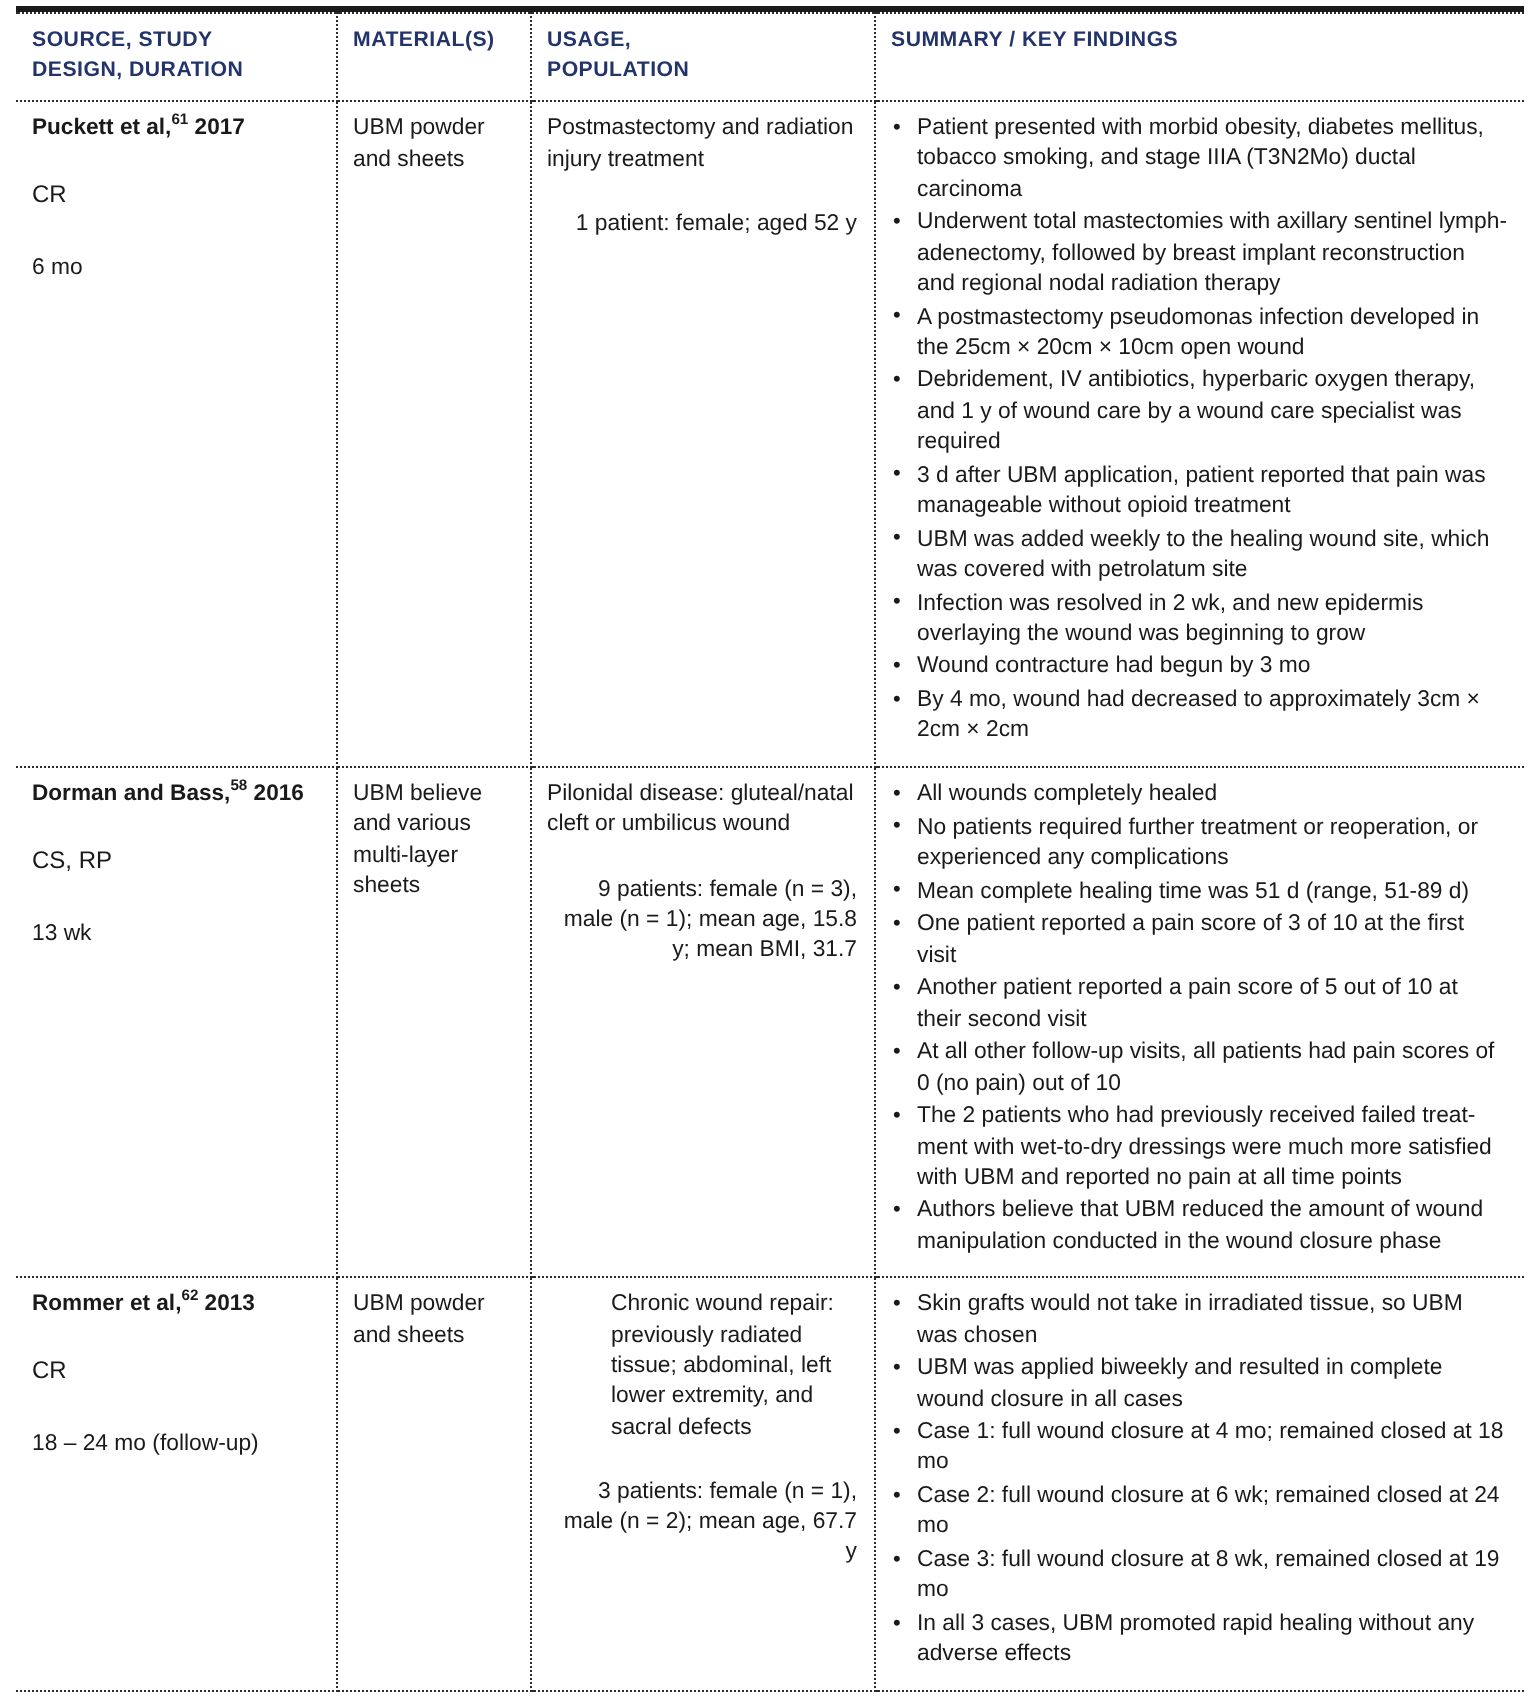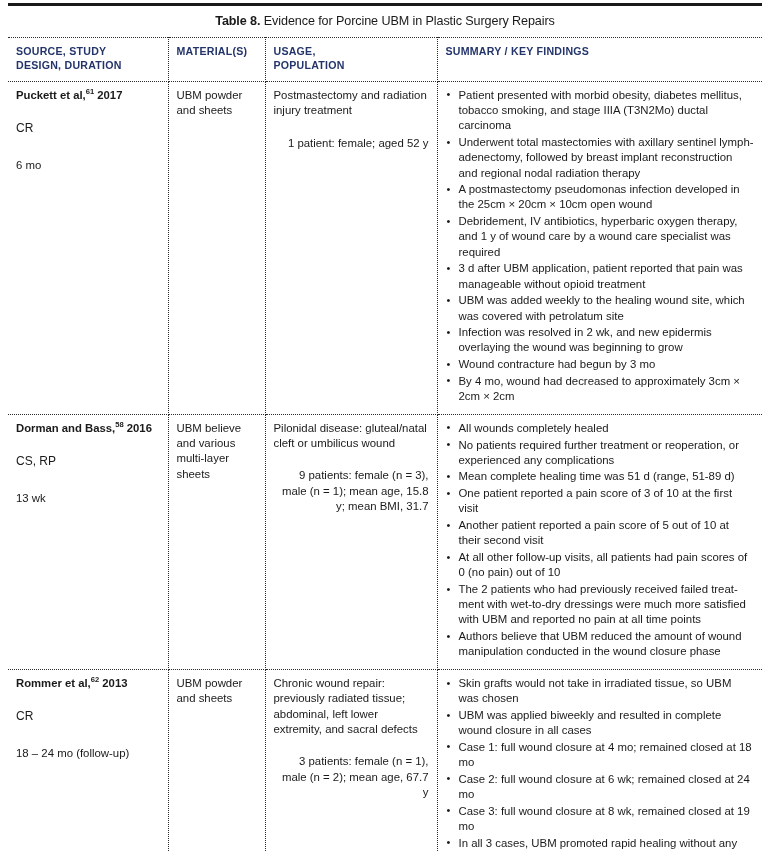--- a/index.html
+++ b/index.html
@@ -129,24 +129,20 @@
     color: #1a1a1a;
   }
 </style>
 </head>
 <body>
 
 <div id="page">
 
   <div class="top-rule"></div>
 
-  <div class="table-title">
-    <span class="label">Table 8.</span>
-    <span>Evidence for Porcine UBM in Plastic Surgery Repairs</span>
-  </div>
 
   <table class="evidence">
     <colgroup>
       <col class="c1">
         <col class="c2">
         <col class="c3">
         <col class="c4">
     </colgroup>
     <thead>
       <tr>
@@ -223,21 +219,21 @@
         <tr>
           <td>
             <div class="src-name"><span>Rommer et al,</span><sup>62</sup><span> 2013</span></div>
             <div class="src-design">CR</div>
             <div class="src-duration">18 – 24 mo (follow-up)</div>
           </td>
           <td>
             <div>UBM powder and sheets</div>
           </td>
           <td>
-            <div class="usage-block" style="white-space: pre-line;">Chronic wound repair: previously radiated tissue; abdominal, left lower extremity, and sacral defects</div>
+            <div class="usage-block" style="white-space: pre-line; margin-left: 32px;">Chronic wound repair: previously radiated tissue; abdominal, left lower extremity, and sacral defects</div>
             <div class="pop-block">3 patients: female (n = 1), male (n = 2); mean age, 67.7 y</div>
           </td>
           <td>
             <ul class="findings">
               <li>Skin grafts would not take in irradiated tissue, so UBM was chosen</li>
               <li>UBM was applied biweekly and resulted in complete wound closure in all cases</li>
               <li>Case 1: full wound closure at 4 mo; remained closed at 18 mo</li>
               <li>Case 2: full wound closure at 6 wk; remained closed at 24 mo</li>
               <li>Case 3: full wound closure at 8 wk, remained closed at 19 mo</li>
               <li>In all 3 cases, UBM promoted rapid healing without any adverse effects</li>

